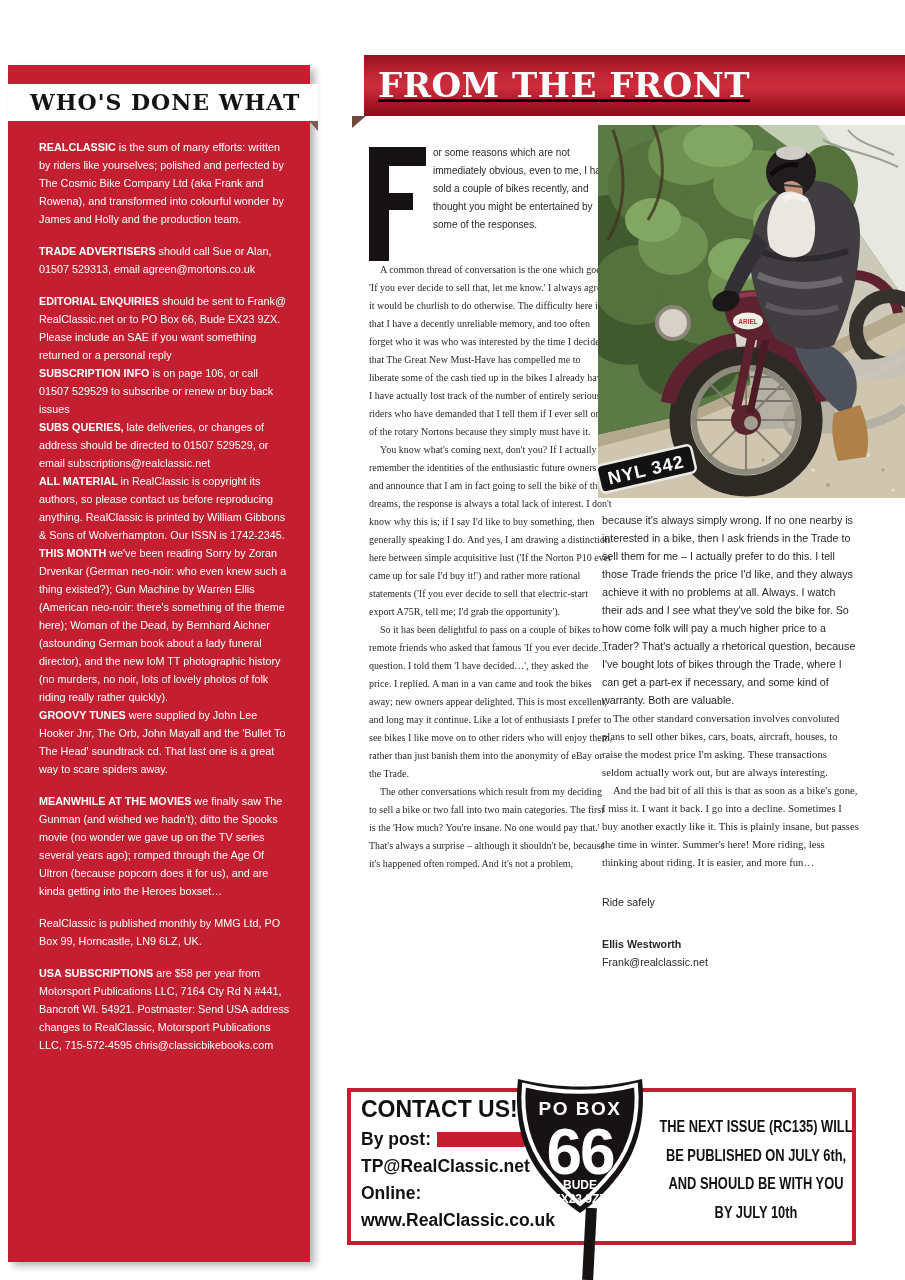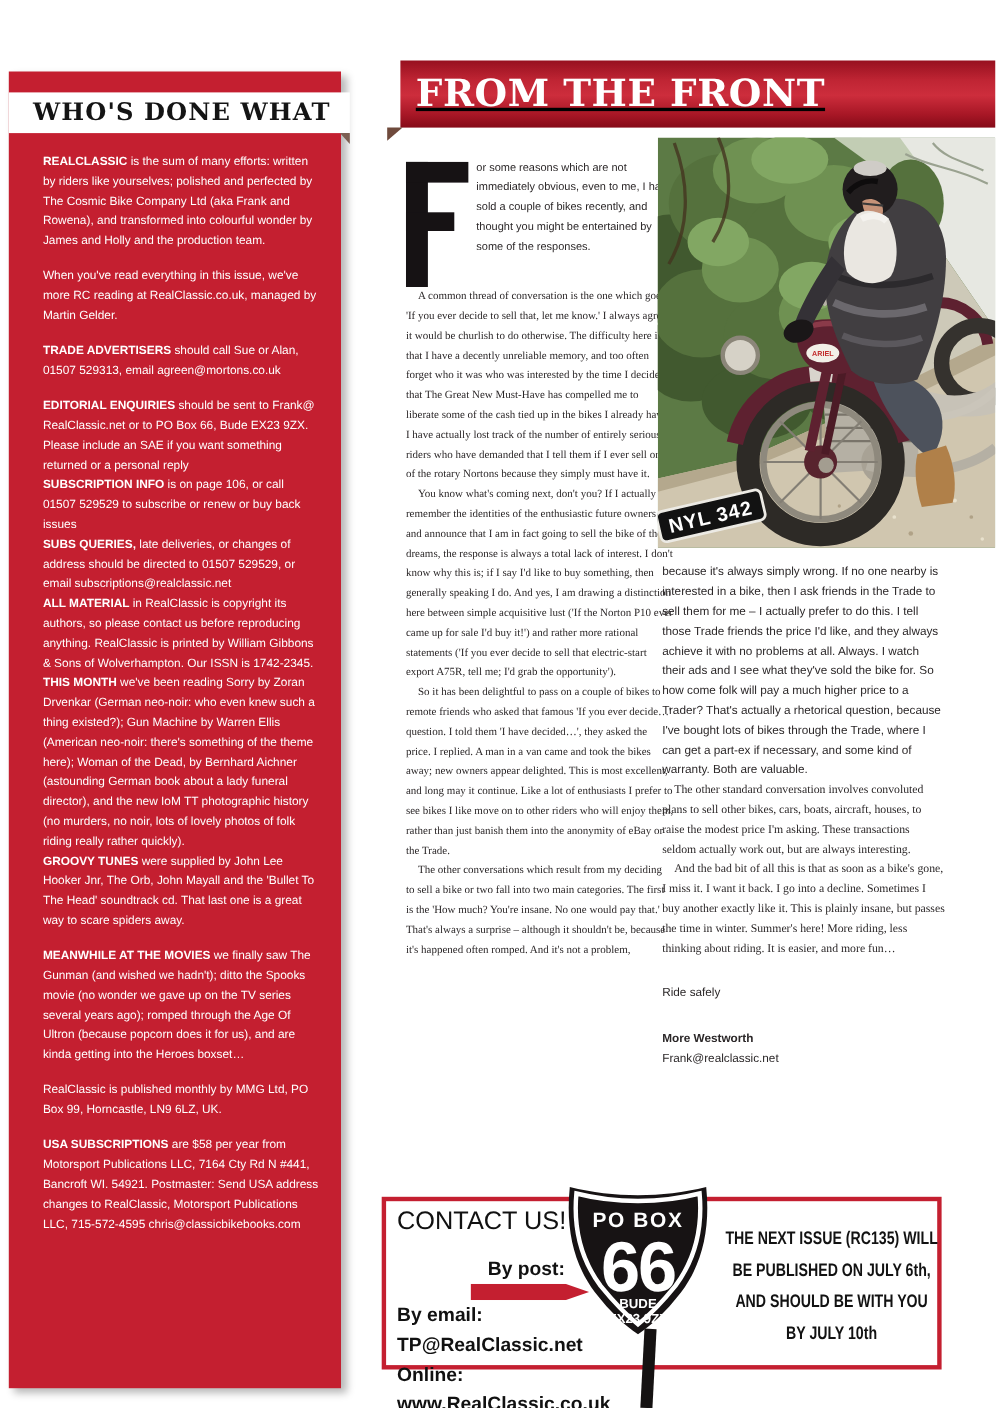--- a/index.html
+++ b/index.html
@@ -39,22 +39,22 @@
   .signoff{margin:22px 0 0 0;}
   .author{margin:24px 0 0 0;font-weight:bold;}
   .author-email{margin:0;font-weight:normal;}
 
   
   .photo{position:absolute;left:598px;top:125px;width:307px;height:373px;}
 
   
   .footer-box{position:absolute;left:347px;top:1088px;width:501px;height:149px;border:4px solid #c41f30;background:#fff;}
   .contact{position:absolute;left:10px;top:4px;width:235px;color:#111;}
-  .contact-title{font-size:23px;font-weight:normal;margin:0 0 17px 0;}
-  .contact-line{font-size:17.5px;font-weight:bold;line-height:27px;white-space:nowrap;flex-direction:column;}
+  .contact-title{font-size:23px;font-weight:bold;margin:0 0 3px 0;}
+  .contact-line{font-size:17.5px;font-weight:bold;line-height:27px;white-space:nowrap;}
   .post-row{display:flex;align-items:center;}
   .post-arrow{display:inline-block;width:108px;height:15px;margin-left:6px;background:#c41f30;
               clip-path:polygon(0 0,80% 0,100% 50%,80% 100%,0 100%);}
   .next-issue{position:absolute;left:280px;top:20px;width:250px;transform:scaleX(0.78);
               transform-origin:50% 0;text-align:center;font-weight:bold;font-size:16.5px;
               line-height:28.5px;color:#121212;}
   .ni-line{white-space:nowrap;}
   .shield{position:absolute;left:511px;top:1074px;width:138px;height:146px;z-index:4;}
   .post-pole{position:absolute;left:584px;top:1208px;width:11px;height:72px;background:#151212;
              transform:rotate(3deg);z-index:3;}
@@ -64,21 +64,20 @@
 
 <div class="page">
 
   <div class="sidebar"></div>
   <div class="band">
     <div class="band-title">WHO'S DONE WHAT</div>
   </div>
   <div class="band-fold"></div>
   <div class="sidebar-content" id="sidebar-paras">
       <p class="sb-para"><b>REALCLASSIC </b>is the sum of many efforts: written by riders like yourselves; polished and perfected by The Cosmic Bike Company Ltd (aka Frank and Rowena), and transformed into colourful wonder by James and Holly and the production team.</p>
-      <p class="sb-para gap">When you've read everything in this issue, we've more RC reading at RealClassic.co.uk, managed by Martin Gelder.</p>
       <p class="sb-para gap"><b>TRADE ADVERTISERS </b>should call Sue or Alan, 01507 529313, email agreen@mortons.co.uk</p>
       <p class="sb-para gap"><b>EDITORIAL ENQUIRIES </b>should be sent to Frank@ RealClassic.net or to PO Box 66, Bude EX23 9ZX. Please include an SAE if you want something returned or a personal reply</p>
       <p class="sb-para"><b>SUBSCRIPTION INFO </b>is on page 106, or call 01507 529529 to subscribe or renew or buy back issues</p>
       <p class="sb-para"><b>SUBS QUERIES, </b>late deliveries, or changes of address should be directed to 01507 529529, or email subscriptions@realclassic.net</p>
       <p class="sb-para"><b>ALL MATERIAL </b>in RealClassic is copyright its authors, so please contact us before reproducing anything. RealClassic is printed by William Gibbons &amp; Sons of Wolverhampton. Our ISSN is 1742-2345.</p>
       <p class="sb-para"><b>THIS MONTH </b>we've been reading Sorry by Zoran Drvenkar (German neo-noir: who even knew such a thing existed?); Gun Machine by Warren Ellis (American neo-noir: there's something of the theme here); Woman of the Dead, by Bernhard Aichner (astounding German book about a lady funeral director), and the new IoM TT photographic history (no murders, no noir, lots of lovely photos of folk riding really rather quickly).</p>
       <p class="sb-para"><b>GROOVY TUNES </b>were supplied by John Lee Hooker Jnr, The Orb, John Mayall and the 'Bullet To The Head' soundtrack cd. That last one is a great way to scare spiders away.</p>
       <p class="sb-para gap"><b>MEANWHILE AT THE MOVIES </b>we finally saw The Gunman (and wished we hadn't); ditto the Spooks movie (no wonder we gave up on the TV series several years ago); romped through the Age Of Ultron (because popcorn does it for us), and are kinda getting into the Heroes boxset…</p>
       <p class="sb-para gap">RealClassic is published monthly by MMG Ltd, PO Box 99, Horncastle, LN9 6LZ, UK.</p>
       <p class="sb-para gap"><b>USA SUBSCRIPTIONS </b>are $58 per year from Motorsport Publications LLC, 7164 Cty Rd N #441, Bancroft WI. 54921. Postmaster: Send USA address changes to RealClassic, Motorsport Publications LLC, 715-572-4595 chris@classicbikebooks.com</p>
@@ -217,32 +216,31 @@
     </g>
   </svg>
 
   <div class="col2">
     <div id="col2-paras">
         <p class="body-para">because it's always simply wrong. If no one nearby is interested in a bike, then I ask friends in the Trade to sell them for me – I actually prefer to do this. I tell those Trade friends the price I'd like, and they always achieve it with no problems at all. Always. I watch their ads and I see what they've sold the bike for. So how come folk will pay a much higher price to a Trader? That's actually a rhetorical question, because I've bought lots of bikes through the Trade, where I can get a part-ex if necessary, and some kind of warranty. Both are valuable.</p>
         <p class="body-para indent">The other standard conversation involves convoluted plans to sell other bikes, cars, boats, aircraft, houses, to raise the modest price I'm asking. These transactions seldom actually work out, but are always interesting.</p>
         <p class="body-para indent">And the bad bit of all this is that as soon as a bike's gone, I miss it. I want it back. I go into a decline. Sometimes I buy another exactly like it. This is plainly insane, but passes the time in winter. Summer's here! More riding, less thinking about riding. It is easier, and more fun…</p>
       </div>
     <p class="signoff">Ride safely</p>
-    <p class="author">More Westworth</p>
+    <p class="author">Ellis Westworth</p>
     <p class="author-email">Frank@realclassic.net</p>
   </div>
 
   <div class="footer-box">
     <div class="contact">
       <div class="contact-title">CONTACT US!</div>
       <div class="contact-line post-row">
         <span>By post:</span>
         <span class="post-arrow"></span>
       </div>
-      <div class="contact-line">By email:</div>
       <div class="contact-line">TP@RealClassic.net</div>
       <div class="contact-line">Online:</div>
       <div class="contact-line">www.RealClassic.co.uk</div>
     </div>
     <div class="next-issue">
       <div class="ni-line">THE NEXT ISSUE (RC135) WILL</div>
       <div class="ni-line">BE PUBLISHED ON JULY 6th,</div>
       <div class="ni-line">AND SHOULD BE WITH YOU</div>
       <div class="ni-line">BY JULY 10th</div>
     </div>

